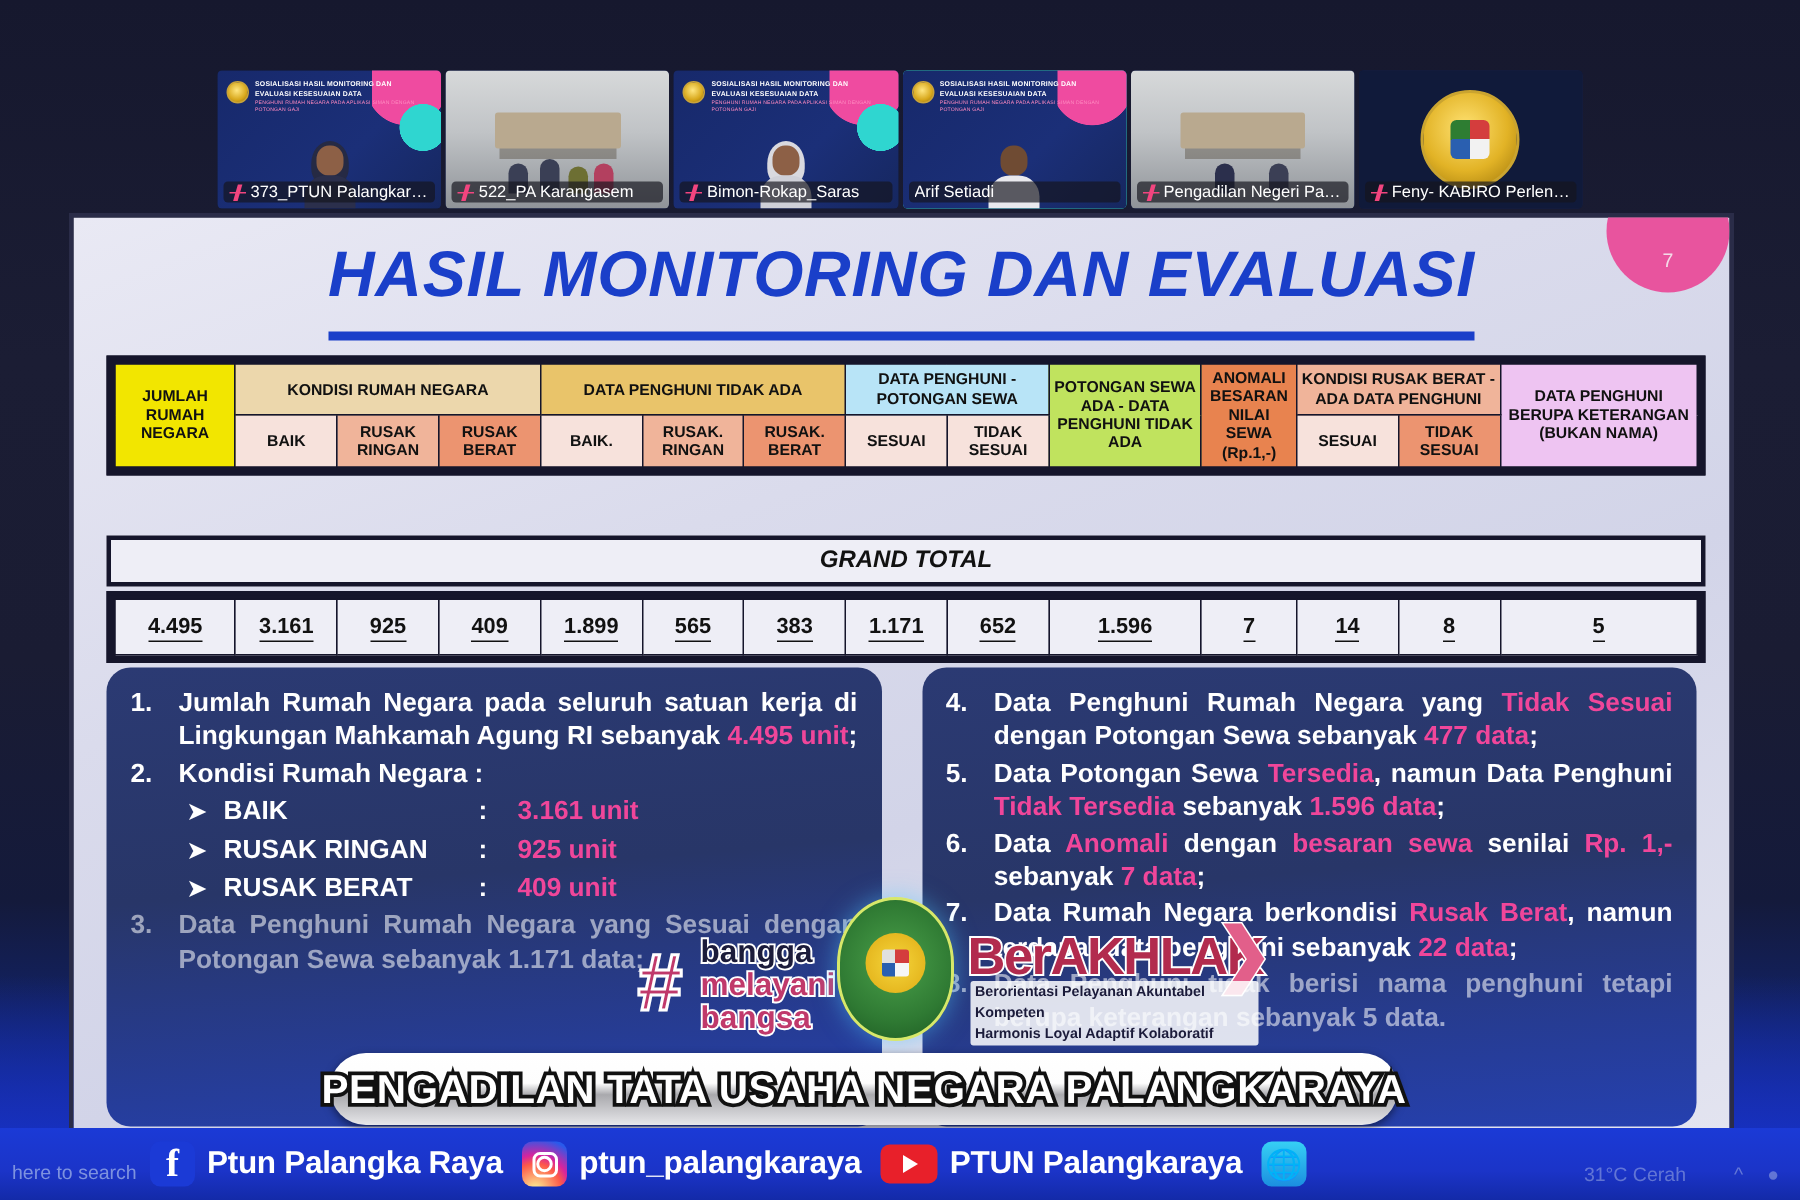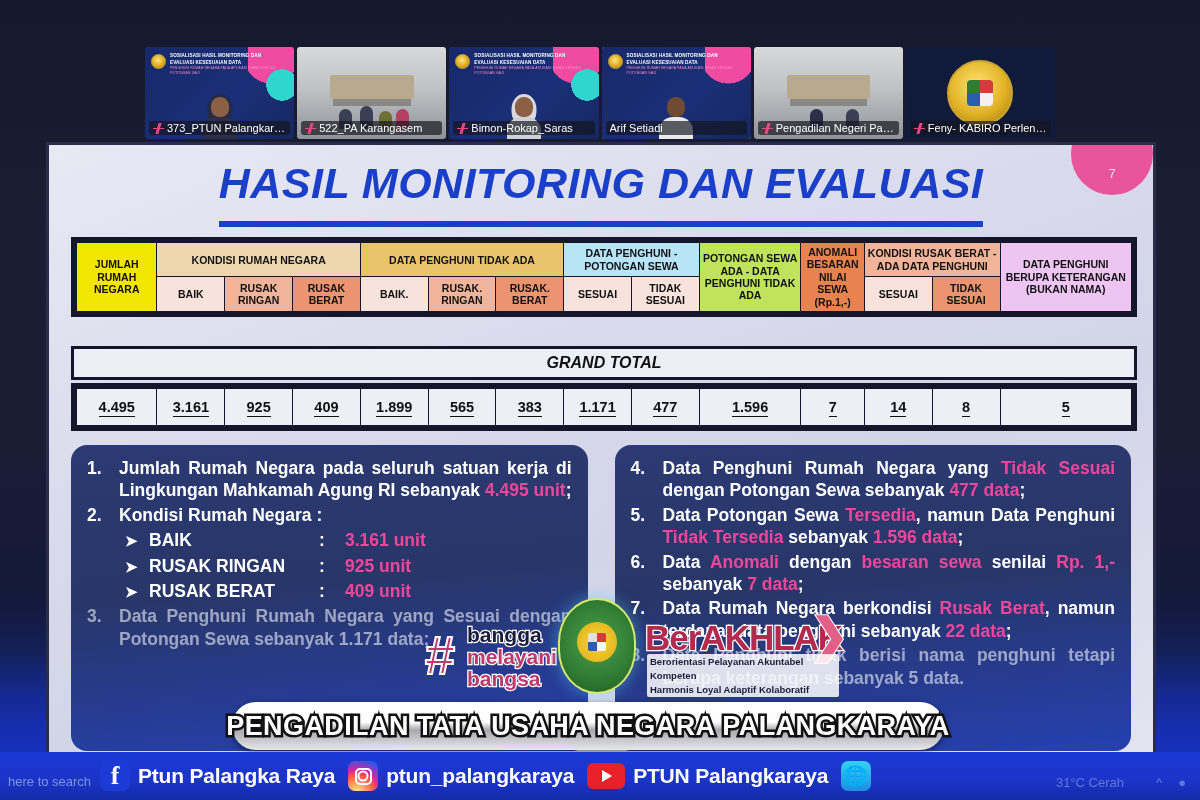--- a/index.html
+++ b/index.html
@@ -166,21 +166,21 @@
   .c-pale    { background:#f7e2dc; }
   .c-salmon  { background:#f0b49a; }
   .c-orange  { background:#ec9470; }
   .c-blue    { background:#b8e4f7; }
   .c-green   { background:#c0e35e; }
   .c-deeporg { background:#e8834f; }
   .c-peach   { background:#f0b49a; }
   .c-violet  { background:#eec4f2; }
 
   .gt-row {
-    margin-top:3px;
+    margin-top:14px;
     border:3px solid #15152b; background:#eeeef6;
     text-align:center; font-style:italic; font-weight:bold;
     font-size:16px; color:#111; padding:5px 0;
   }
   .vals-wrap { margin-top:3px; border:3px solid #15152b; background:#15152b; padding:2px; }
   table.vals { border-collapse:collapse; width:100%; table-layout:fixed; }
   table.vals td {
     border:1.6px solid #15152b; background:#eeeef6;
     text-align:center; padding:10px 0;
     font-size:14.5px; font-weight:bold; color:#111;
@@ -281,21 +281,21 @@
   }
   .logo-berakhlak .tag {
     position:absolute; left:2px; top:34px; width:192px;
     background:rgba(255,255,255,.85); border-radius:2px;
     font-size:9.5px; line-height:1.45; color:#1b1b3a; font-weight:bold;
     padding:1px 3px;
   }
 
   
   .name-banner {
-    position:absolute; left:232px; top:702px; width:712px; height:48px; z-index:9;
+    position:absolute; left:220px; top:702px; width:712px; height:48px; z-index:9;
     border-radius:26px;
     background: linear-gradient(180deg,#ffffff 0%, #fdfdfd 42%, #a9a9ad 58%, #e7e7ea 100%);
     display:flex; align-items:center; justify-content:center;
     box-shadow:0 2px 6px rgba(0,0,0,.5);
   }
   .name-banner .txt {
     font-size:27px; font-weight:bold; letter-spacing:.4px;
     color:#ffffff;
     -webkit-text-stroke:5px #111; paint-order: stroke fill;
     white-space:nowrap;
@@ -527,21 +527,21 @@
           <tbody>
               <tr>
             <td><span>4.495</span></td>
             <td><span>3.161</span></td>
             <td><span>925</span></td>
             <td><span>409</span></td>
             <td><span>1.899</span></td>
             <td><span>565</span></td>
             <td><span>383</span></td>
             <td><span>1.171</span></td>
-            <td><span>477</span></td>
+            <td><span>652</span></td>
             <td><span>1.596</span></td>
             <td><span>7</span></td>
             <td><span>14</span></td>
             <td><span>8</span></td>
             <td><span>5</span></td>
           </tr>
             </tbody>
         </table>
       </div>
     </div>

